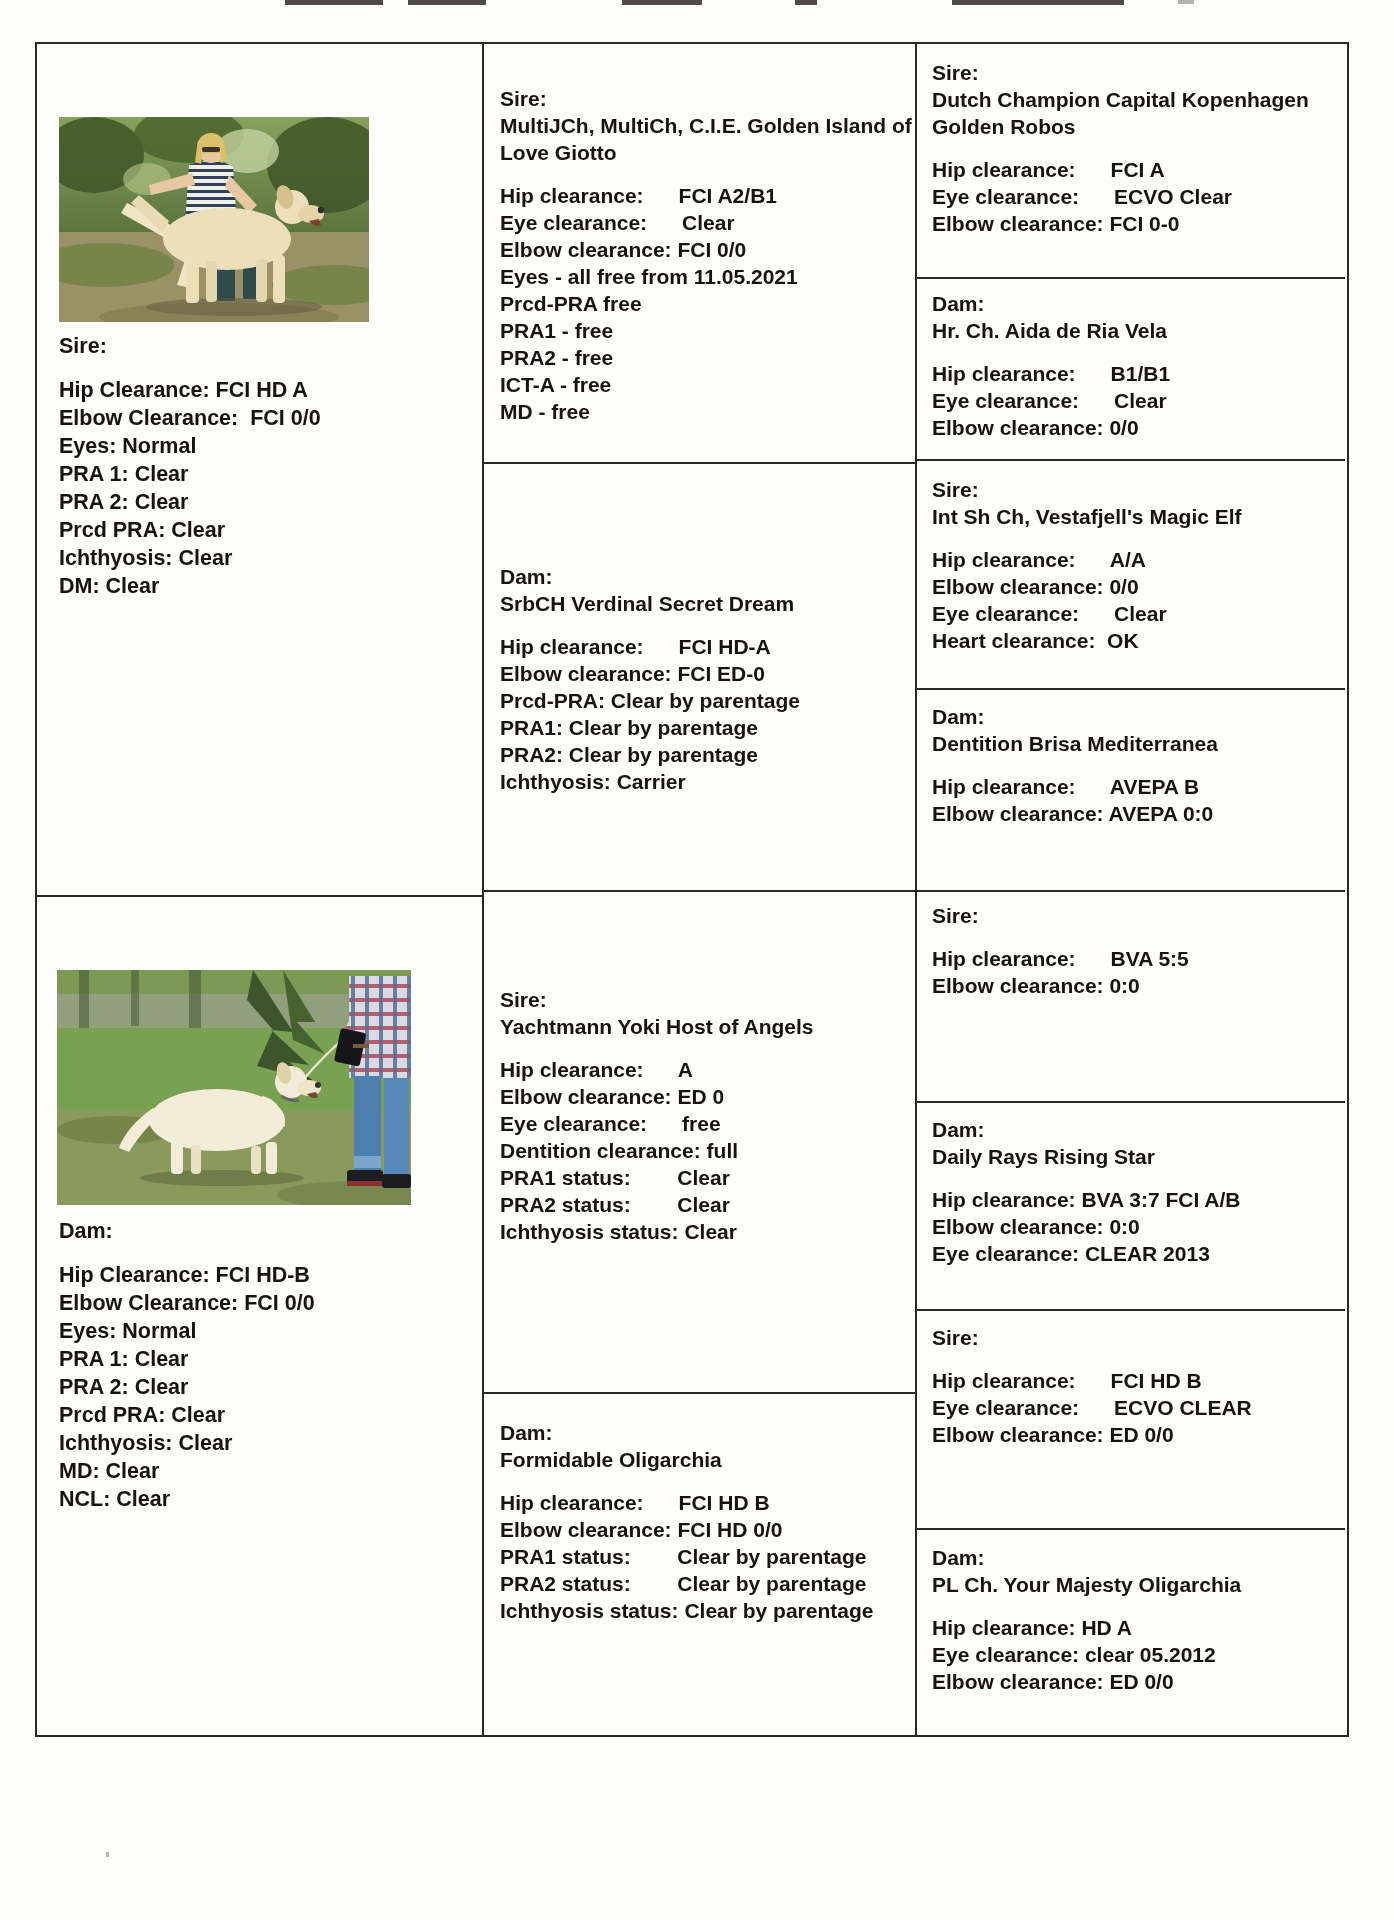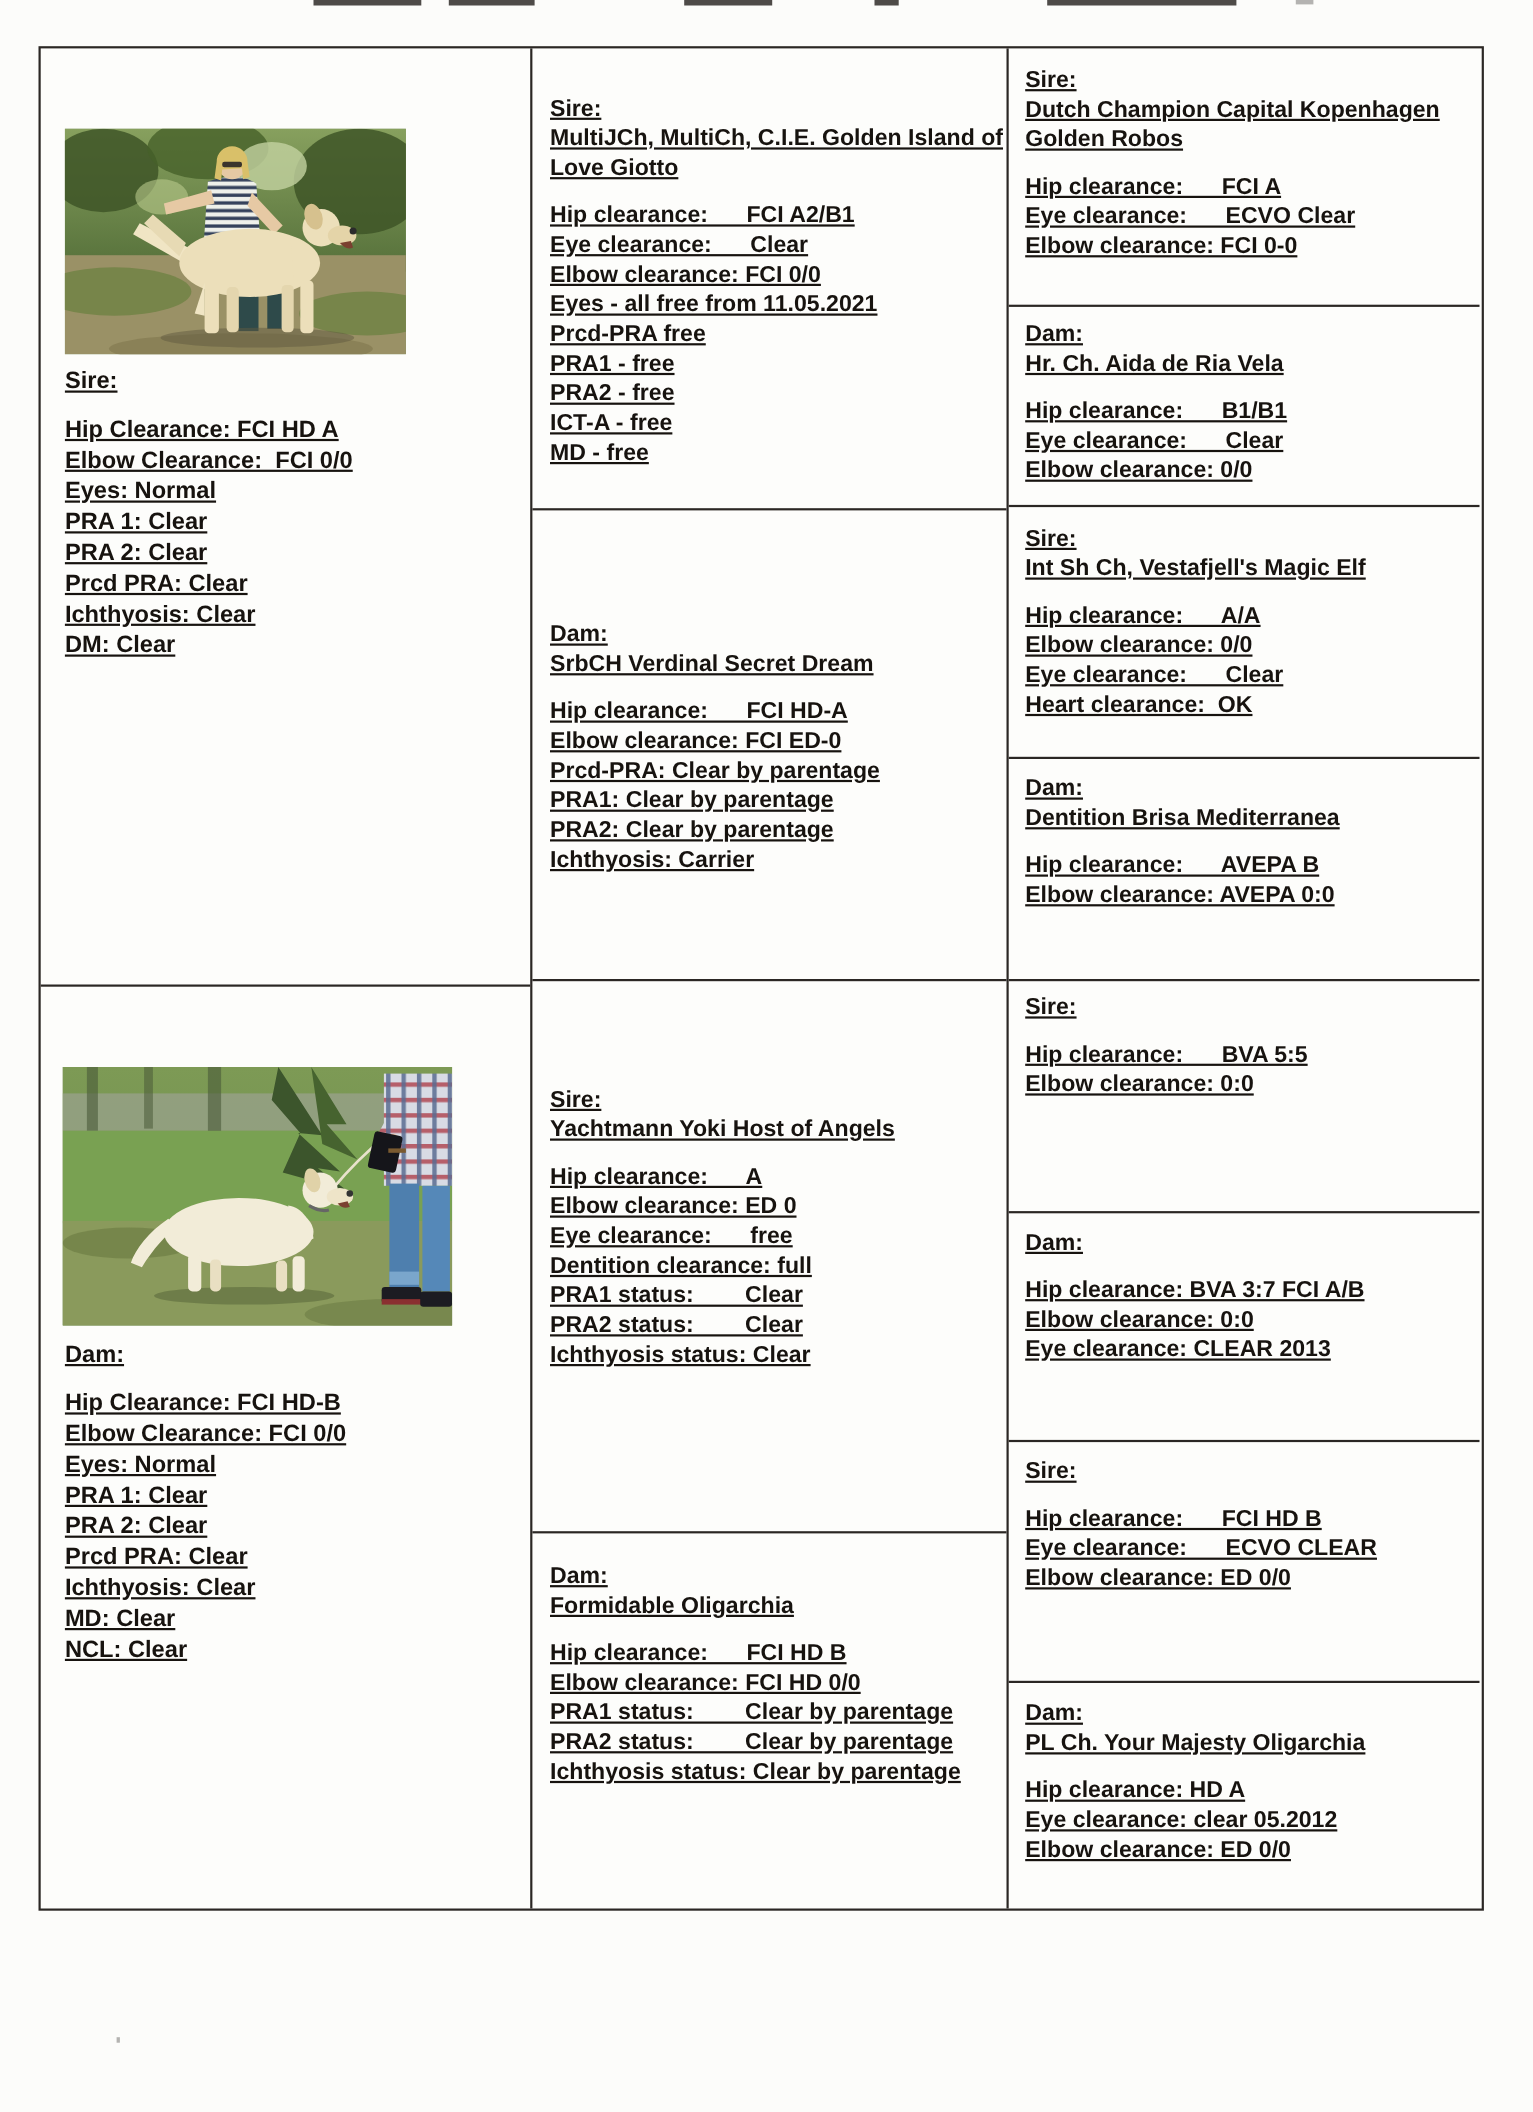--- a/index.html
+++ b/index.html
@@ -25,21 +25,20 @@
     background:#fdfdfb;
   }
   .pcol{display:flex;flex-direction:column;box-sizing:border-box;}
   .pcol.c1{width:447px;border-right:2px solid #2b2724;}
   .pcol.c2{width:433px;border-right:2px solid #2b2724;}
   .pcol.c3{width:428px;}
   .cell{
     box-sizing:border-box;
     border-bottom:2px solid #2b2724;
     overflow:hidden;
-    text-decoration:underline;
   }
   .cell.last{border-bottom:none;}
   .c1 .cell{padding-left:22px;padding-right:14px;font-size:21.5px;line-height:28px;}
   .c2 .cell{padding-left:16px;padding-right:8px;font-size:21px;line-height:27px;}
   .c3 .cell{padding-left:15px;padding-right:6px;font-size:21px;line-height:27px;}
   .role{white-space:pre;}
   .dogname{white-space:pre;}
   .clr{white-space:pre;margin-top:16px;}
   .c1 .clr{}
   .photo{display:block;background:#7b925a;}
@@ -277,20 +276,21 @@
       </div>
 
       <div class="cell" style="height:211px;padding-top:10px;">
         <div class="role">Sire:</div>
         <div class="clr">Hip clearance:      BVA 5:5
 Elbow clearance: 0:0</div>
       </div>
 
       <div class="cell" style="height:208px;padding-top:13px;">
         <div class="role">Dam:</div>
+        <div class="dogname">Daily Rays Rising Star</div>
         <div class="clr">Hip clearance: BVA 3:7 FCI A/B
 Elbow clearance: 0:0
 Eye clearance: CLEAR 2013</div>
       </div>
 
       <div class="cell" style="height:219px;padding-top:13px;">
         <div class="role">Sire:</div>
         <div class="clr">Hip clearance:      FCI HD B
 Eye clearance:      ECVO CLEAR
 Elbow clearance: ED 0/0</div>

